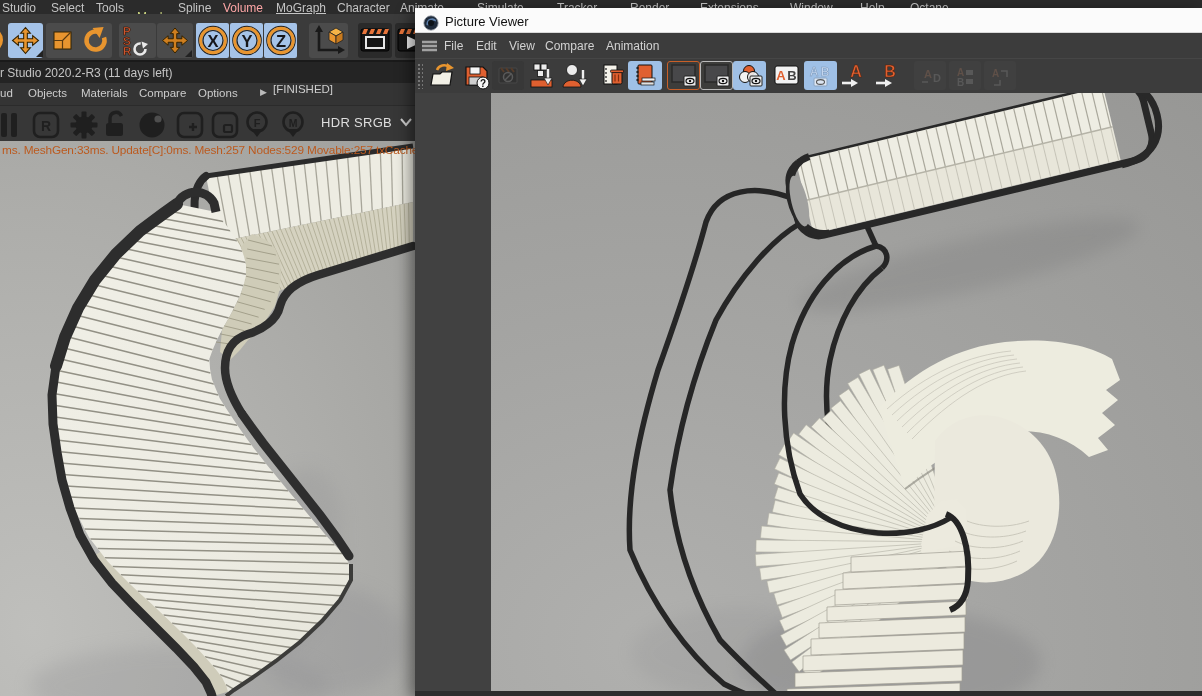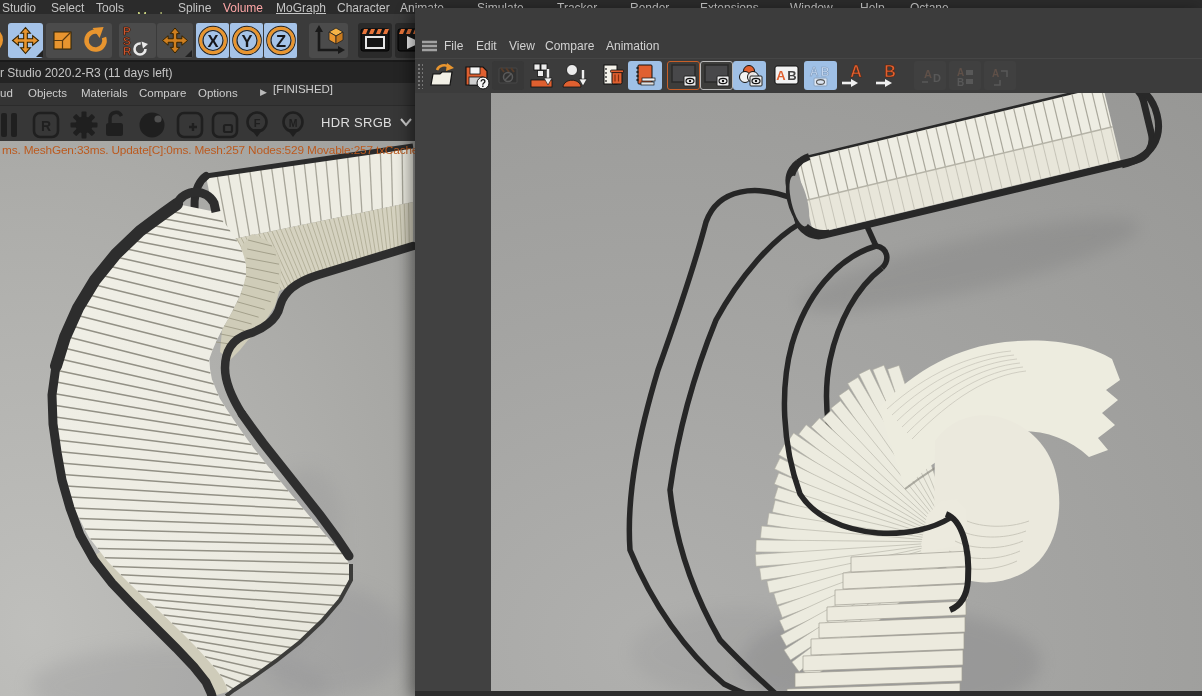--- a/index.html
+++ b/index.html
@@ -338,20 +338,28 @@
       <line x1="216.0" y1="201.0" x2="230.0" y2="203.0" stroke="#999580" stroke-width="0.9" opacity="0.9"></line>
       <path d="M177.0 63.0 L163.0 73.0 L140.0 90.0 L116.0 113.0 L95.0 139.0 L78.0 167.0 L65.0 196.0 L56.0 225.0 L52.0 254.0 L53.0 283.0 L57.0 311.0 L62.0 339.0 L70.0 367.0 L80.0 394.0 L94.0 419.0 L112.0 442.0 L133.0 464.0 L155.0 486.0 L176.0 507.0 L194.0 526.0 L206.0 541.0 L211.0 552.0 L212.0 555.0" fill="none" stroke="#2d2d2d" stroke-width="9" stroke-linecap="round"></path>
       <path d="M177.0 63.0 L163.0 73.0 L140.0 90.0 L116.0 113.0 L95.0 139.0 L78.0 167.0 L65.0 196.0 L56.0 225.0" fill="none" stroke="#2d2d2d" stroke-width="12" stroke-linecap="round"></path>
       <path d="M177 63 C184 48 206 47 214 62 L216 71" fill="none" stroke="#2d2d2d" stroke-width="9"></path>
       <path d="M413 105 L318 134 C292 142 283 153 280 165 C277 179 262 189 248 193 C232 198 225 211 225 227 C225 241 232 257 242 273" fill="none" stroke="#2e2e2e" stroke-width="8.5" stroke-linecap="round"></path>
       <path d="M242.0 273.0 L252.0 287.0 L263.0 302.0 L282.0 326.0 L301.0 350.0 L320.0 374.0 L337.0 397.0 L349.0 415.0" fill="none" stroke="#2e2e2e" stroke-width="9" stroke-linecap="round"></path>
       <path d="M351.0 423.0 L351.0 439.0 L340.0 459.0 L322.0 480.0 L300.0 501.0 L276.0 520.0 L252.0 537.0 L234.0 549.0 L226.0 555.0" fill="none" stroke="#3c3c3a" stroke-width="4"></path>
     </svg></div>
 <div id="hud">ms. MeshGen:33ms. Update[C]:0ms. Mesh:257 Nodes:529 Movable:257 txCached:0</div>
 <div id="pv">
+  <div id="pvtitle">
+    <svg style="position:absolute;left:8px;top:7px" width="16" height="16" viewBox="0 0 16 16">
+      <circle cx="8" cy="8" r="7.2" fill="#1e2a3a" stroke="#9aa0a8" stroke-width="0.8"></circle>
+      <path d="M3.5 10 C3 5.5 6.5 2.6 10.5 3.4 C 12.5 3.9 13.5 5.5 13 6.5 C9.5 4.8 6 6.5 5.2 10.5 Z" fill="#5a7ca8"></path>
+      <circle cx="8" cy="8" r="3" fill="#0d1319"></circle>
+    </svg>
+    <span style="position:absolute;left:30px;top:6px">Picture Viewer</span>
+  </div>
   <div id="pvmenu">
     <svg style="position:absolute;left:6px;top:7px" width="17" height="12" viewBox="0 0 17 12">
       <path d="M1 2 h15 M1 6 h15 M1 10 h15" stroke="#a2a2a2" stroke-width="2.4"></path>
     </svg>
     <span style="position:absolute;left:29px;top:6px">File</span>
       <span style="position:absolute;left:61px;top:6px">Edit</span>
       <span style="position:absolute;left:94px;top:6px">View</span>
       <span style="position:absolute;left:130px;top:6px">Compare</span>
       <span style="position:absolute;left:191px;top:6px">Animation</span>
   </div>

